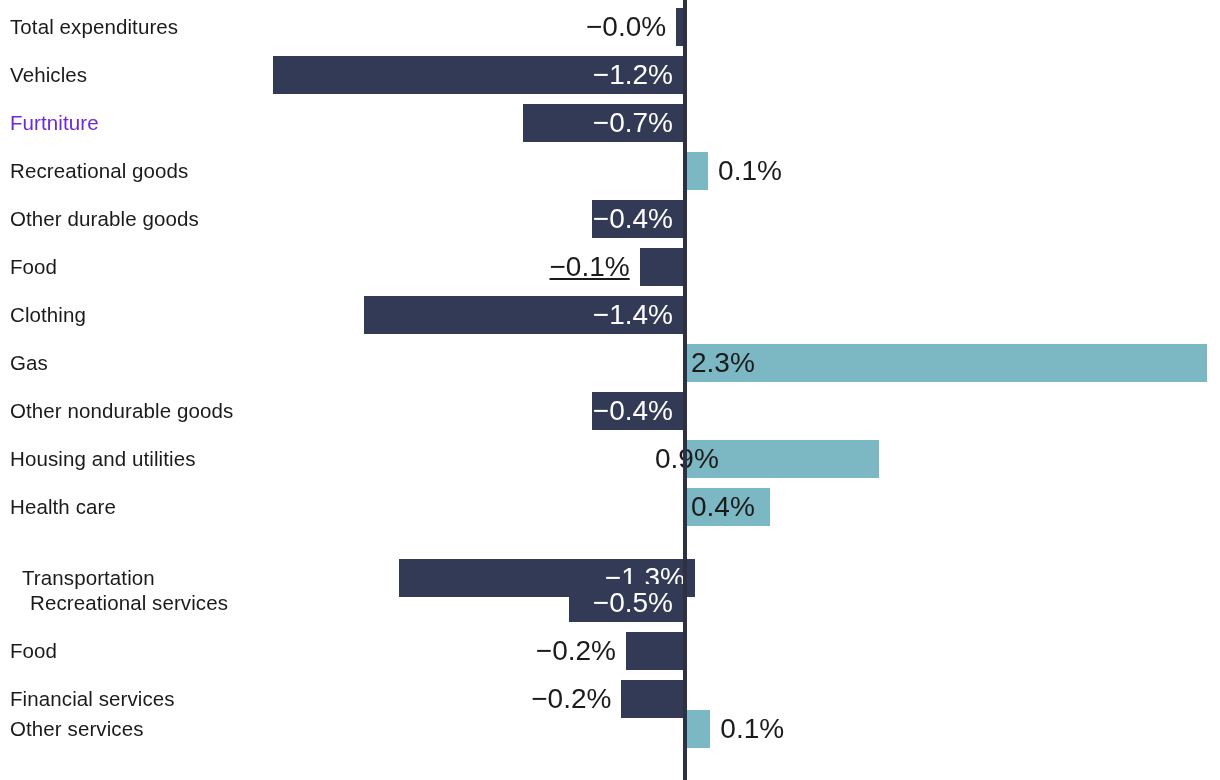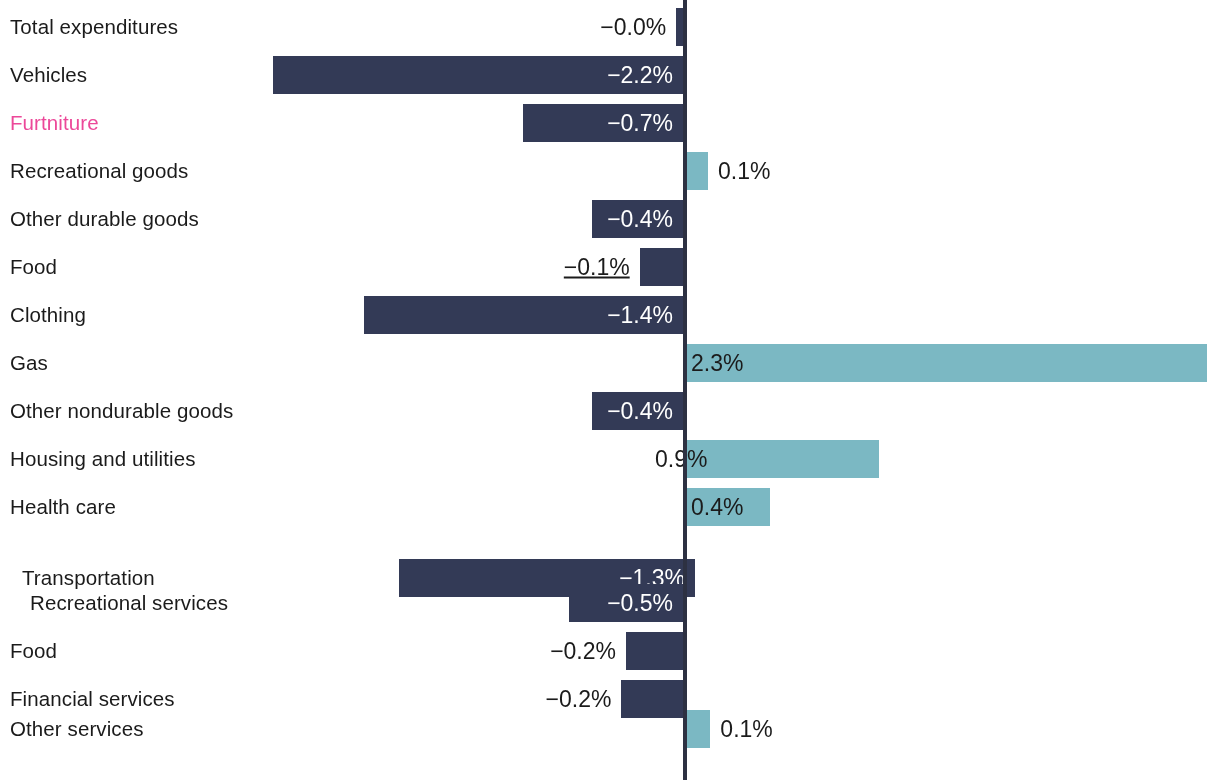--- a/index.html
+++ b/index.html
@@ -55,21 +55,21 @@
     top: 5px;
     height: 38px;
   }
   .bar.neg { background: #333a56; }
   .bar.pos { background: #7bb8c3; }
 
   .val-label {
     position: absolute;
     top: 50%;
     transform: translateY(-50%);
-    font-size: 23px;
+    font-size: 28px;
     white-space: nowrap;
   }
   
   .val-label.inside-neg {
     color: #ffffff;
   }
   
   .val-label.inside-pos {
     color: #1b1b1b;
   }
@@ -85,24 +85,24 @@
   <div id="zero-axis" style="left: 683px; background: rgb(45, 49, 66);"></div>
   <div id="rows">
       <div class="bar-row" style="top: 3px;">
         <div class="cat-label" style="color: rgb(27, 27, 27);">Total expenditures</div>
         <div class="bar neg" style="width: 6.84px; height: 38px; background: rgb(51, 58, 86); left: 676.16px;"></div>
         <div class="val-label outside-pos" style="color: rgb(27, 27, 27); left: 0px; width: 666.16px; text-align: right;">−0.0%</div>
       </div>
       <div class="bar-row" style="top: 51px;">
         <div class="cat-label" style="color: rgb(27, 27, 27);">Vehicles</div>
         <div class="bar neg" style="width: 410.4px; height: 38px; background: rgb(51, 58, 86); left: 272.6px;"></div>
-        <div class="val-label inside-neg" style="color: rgb(255, 255, 255); left: 0px; width: 673px; text-align: right;">−2.2%</div>
+        <div class="val-label inside-neg" style="color: rgb(255, 255, 255); left: 0px; width: 673px; text-align: right;">−1.2%</div>
       </div>
       <div class="bar-row" style="top: 99px;">
-        <div class="cat-label" style="color: #ec4899;">Furtniture</div>
+        <div class="cat-label" style="color: #6d28d9;">Furtniture</div>
         <div class="bar neg" style="width: 159.6px; height: 38px; background: rgb(51, 58, 86); left: 523.4px;"></div>
         <div class="val-label inside-neg" style="color: rgb(255, 255, 255); left: 0px; width: 673px; text-align: right;">−0.7%</div>
       </div>
       <div class="bar-row" style="top: 147px;">
         <div class="cat-label" style="color: rgb(27, 27, 27);">Recreational goods</div>
         <div class="bar pos" style="width: 25.08px; height: 38px; background: rgb(123, 184, 195); left: 683px;"></div>
         <div class="val-label outside-pos" style="color: rgb(27, 27, 27); left: 718.08px; text-align: left;">0.1%</div>
       </div>
       <div class="bar-row" style="top: 195px;">
         <div class="cat-label" style="color: rgb(27, 27, 27);">Other durable goods</div>

